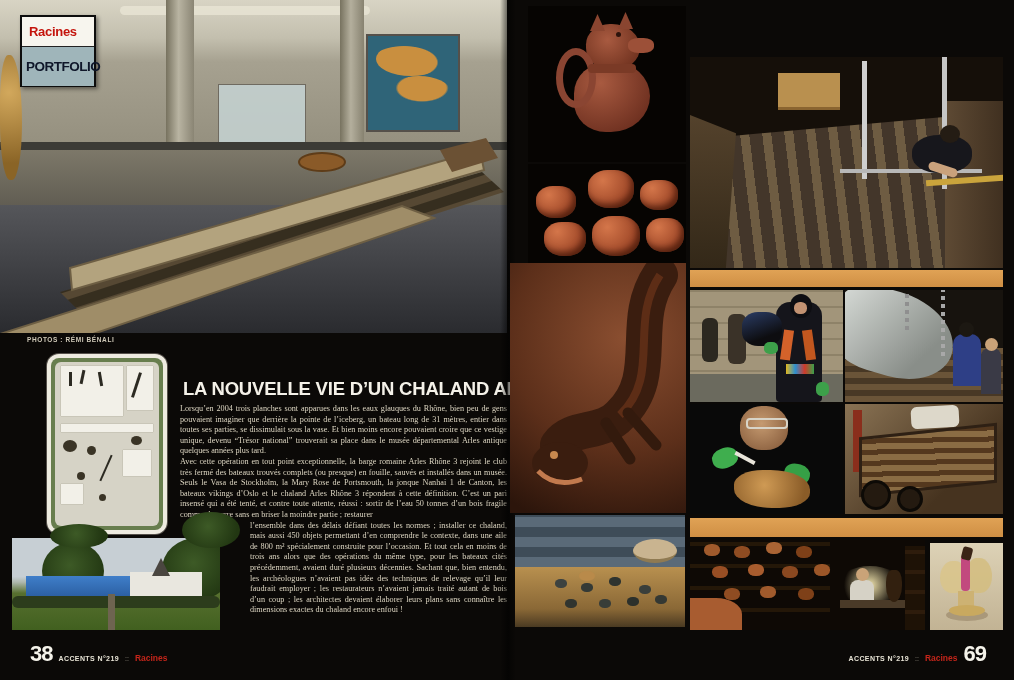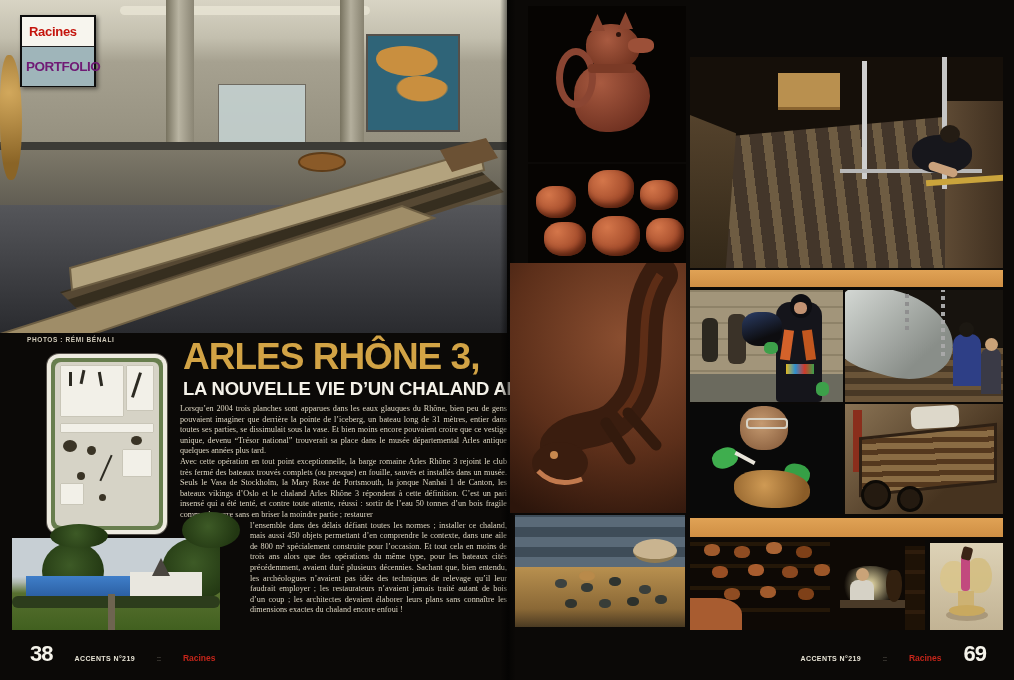--- a/index.html
+++ b/index.html
@@ -8,42 +8,42 @@
   .abs{position:absolute;}
   .ph{position:absolute;overflow:hidden;}
   
   #museum{left:0;top:0;width:507px;height:333px;background:#8b8776;}
   
   #logo{left:20px;top:15px;width:72px;height:68px;border:2px solid #0d0d0d;background:#f4f2ea;
         box-shadow:2px 2px 4px rgba(0,0,0,.45);}
   #logo .top{height:29px;background:#f7f5ee;display:flex;align-items:center;padding-left:7px;}
   #logo .top span{color:#c4140c;font-weight:bold;font-size:13px;letter-spacing:-.3px;}
   #logo .bot{height:39px;background:#9fb5ba;display:flex;align-items:center;padding-left:4px;border-top:1px solid #222;}
-  #logo .bot span{color:#701a75;font-weight:bold;font-size:13.5px;letter-spacing:-.5px;}
+  #logo .bot span{color:#0f172a;font-weight:bold;font-size:13.5px;letter-spacing:-.5px;}
   
   #credit{left:27px;top:336px;font-size:6.5px;font-weight:bold;color:#cfc9b8;letter-spacing:.6px;}
   #tray{left:47px;top:354px;width:120px;height:180px;background:#eeebe0;border-radius:12px;
         box-shadow:0 0 0 1px #55504a;}
   #tray .rim{position:absolute;inset:4px;border-radius:8px;background:#687e4e;}
   #tray .bed{position:absolute;inset:8px;border-radius:6px;background:#d6d3c6;}
   #tray .card{position:absolute;background:#f2f0e8;box-shadow:0 0 1px #8a8878;}
   #tray .mark{position:absolute;width:3px;height:14px;background:#2c2a22;}
   #tray .blob{position:absolute;border-radius:50%;background:#3a3426;}
   
   #hl1{left:183px;top:336px;font-size:37px;font-weight:bold;color:#d2a345;letter-spacing:-1px;}
   #hl2{left:183px;top:378px;font-size:18.5px;font-weight:bold;color:#f4f1e8;letter-spacing:-.2px;}
   #article{left:180px;top:404px;width:327px;color:#ddd6c2;font-family:"Liberation Serif",serif;
            font-size:8.2px;line-height:10.6px;text-align:justify;}
   #article p{margin:0;}
   #article p.indent{margin-left:70px;}
   
   #ext{left:12px;top:538px;width:208px;height:92px;background:linear-gradient(180deg,#c7cfd4 0 42%,#aeb8ae 48%,#57702f 60%,#41601f 100%);}
   .crown{position:absolute;border-radius:50%;background:radial-gradient(circle at 45% 40%,#3d5a26,#223712 75%);}
   
-  .footer{position:absolute;top:641px;display:flex;align-items:baseline;gap:22px;}
+  .footer{position:absolute;top:641px;display:flex;align-items:baseline;gap:6px;}
   .pageno{color:#f5f3ea;font-size:22px;font-weight:bold;letter-spacing:-1px;}
   .mag{color:#e8e4d6;font-size:7px;font-weight:bold;letter-spacing:.4px;}
   .sep{color:#9a9488;font-size:7px;}
   .brand{color:#c4251a;font-size:8.5px;font-weight:bold;}
   
   .gutter{left:500px;top:0;width:16px;height:680px;background:linear-gradient(90deg,rgba(0,0,0,0),rgba(0,0,0,.55),rgba(0,0,0,0));}
   .obar{position:absolute;background:linear-gradient(180deg,#e0a255,#cf8f44);}
   .cup{position:absolute;border-radius:42% 42% 46% 46%;
        background:radial-gradient(circle at 32% 28%,#d4764a,#9c4526 72%),radial-gradient(#7c3018 1px,transparent 1.6px);
        background-size:100% 100%,6px 6px;box-shadow:inset -3px -4px 6px rgba(40,10,0,.6);}
@@ -106,21 +106,20 @@
     <div class="mark" style="left:52px;top:18px;transform:rotate(-10deg)"></div>
     <div class="mark" style="left:88px;top:18px;height:26px;transform:rotate(18deg)"></div>
     <div class="mark" style="left:58px;top:100px;height:28px;width:2px;transform:rotate(24deg)"></div>
     <div class="blob" style="left:16px;top:86px;width:14px;height:12px"></div>
     <div class="blob" style="left:40px;top:92px;width:9px;height:9px"></div>
     <div class="blob" style="left:84px;top:82px;width:11px;height:9px"></div>
     <div class="blob" style="left:30px;top:118px;width:8px;height:8px"></div>
     <div class="blob" style="left:52px;top:140px;width:7px;height:7px"></div>
   </div>
 
-  <div id="hl1" class="abs">ARLES RHÔNE 3,</div>
   <div id="hl2" class="abs">LA NOUVELLE VIE D’UN CHALAND ANTIQUE</div>
 
   <div id="article" class="abs">
     <p>Lorsqu’en 2004 trois planches sont apparues dans les eaux glauques du Rhône, bien peu de gens pouvaient imaginer que derrière la pointe de l’iceberg, un bateau long de 31 mètres, entier dans toutes ses parties, se dissimulait sous la vase. Et bien moins encore pouvaient croire que ce vestige unique, devenu “Trésor national” trouverait sa place dans le musée départemental Arles antique quelques années plus tard.</p>
     <p>Avec cette opération en tout point exceptionnelle, la barge romaine Arles Rhône 3 rejoint le club très fermé des bateaux trouvés complets (ou presque) en fouille, sauvés et installés dans un musée. Seuls le Vasa de Stockholm, la Mary Rose de Portsmouth, la jonque Nanhai 1 de Canton, les bateaux vikings d’Oslo et le chaland Arles Rhône 3 répondent à cette définition.  C’est un pari insensé qui a été tenté, et contre toute attente, réussi : sortir de l’eau 50 tonnes d’un bois fragile comme du verre sans en briser la moindre partie ; restaurer</p>
     <p class="indent">l’ensemble dans des délais défiant toutes les normes ; installer ce chaland, mais aussi 450 objets permettant d’en comprendre le contexte, dans une aile de 800 m² spécialement construite pour l’occasion. Et tout cela en moins de trois ans alors que des opérations du même type, pour les bateaux cités précédemment, avaient duré plusieurs décennies.  Sachant que, bien entendu,  les archéologues n’avaient pas idée des techniques de relevage qu’il leur faudrait employer ; les restaurateurs n’avaient jamais traité autant de bois d’un coup ; les architectes devaient élaborer leurs plans sans connaître les dimensions exactes du chaland encore enfoui !</p>
   </div>
 
   <div id="ext" class="ph">
     <div class="crown" style="left:30px;top:4px;width:62px;height:58px"></div>

